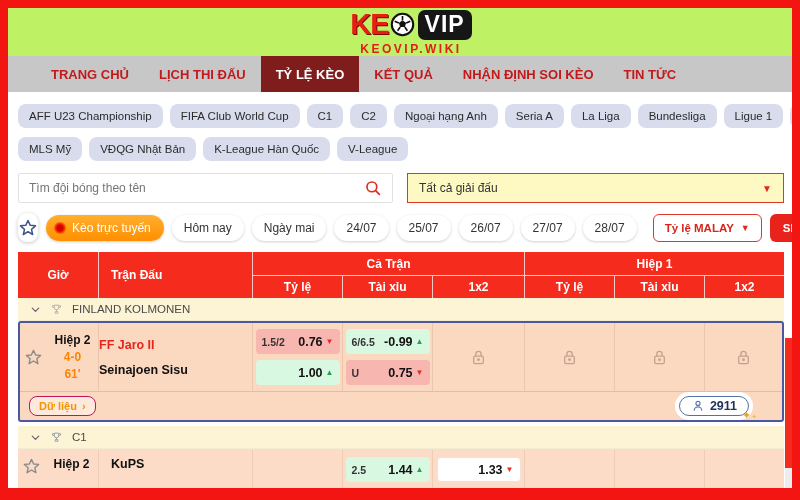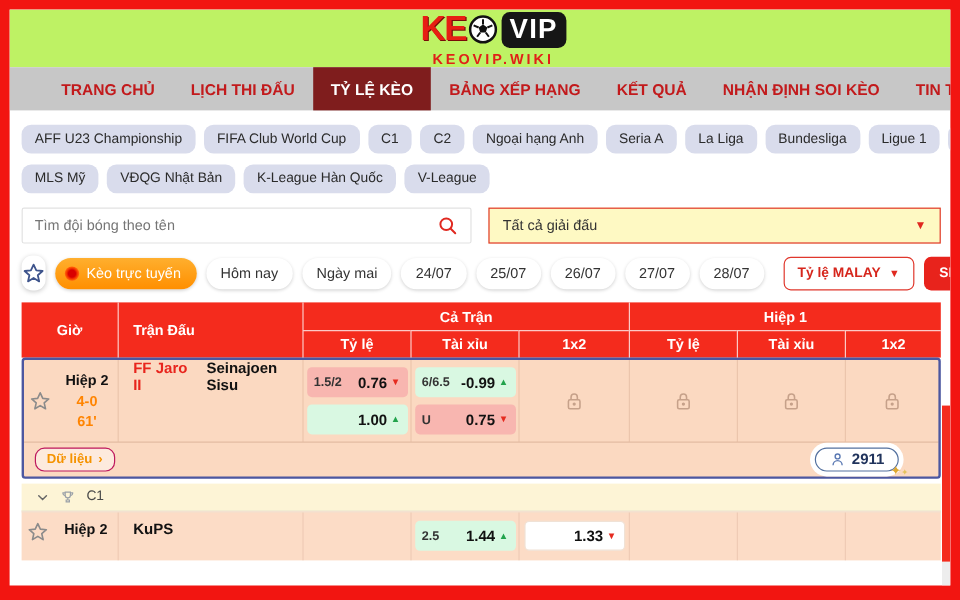--- a/index.html
+++ b/index.html
@@ -76,22 +76,22 @@
   .match-block { border:2px solid #4c57a0; border-radius:3px; background:#fbd9c1; margin-bottom:4px; }
   .match-grid { display:grid; grid-template-columns:78px 154px 90px 90px 92px 90px 90px 1fr; }
   .cell { border-left:1px solid rgba(150,85,55,.15); min-height:64px; display:flex;
     align-items:center; justify-content:center; }
   .cell.nb { border-left:none; }
   .cell-time { justify-content:flex-start; padding-left:4px; gap:4px; }
   .row-star { color:#8b8b8b; cursor:pointer; display:flex; }
   .time-stack { flex:1; display:flex; flex-direction:column; align-items:center; gap:3px; }
   .period { font-size:12px; font-weight:bold; color:#111; }
   .score, .minute { font-size:12px; font-weight:bold; color:#ff8400; }
-  .cell-teams { flex-direction:row; align-items:flex-start; justify-content:center;
-    padding-left:12px; gap:11px; }
+  .cell-teams { flex-direction:column; align-items:flex-start; justify-content:center;
+    gap:11px; }
   .team-home { font-size:12.5px; font-weight:bold; color:#e8251d; }
   .team-away { font-size:12.5px; font-weight:bold; color:#111; }
   .cell-odds { flex-direction:column; gap:6px; padding:6px 3px; }
   .chip { width:84px; height:25px; border-radius:4px; display:flex; align-items:center;
     padding:0 6px; cursor:pointer; }
   .chip.pink { background:#f8b6b0; } .chip.mint { background:#d9f8e2; }
   .chip.white { background:#fff; border:1px solid #f0e2d6; }
   .chip-line { font-size:10.5px; font-weight:bold; color:#333; margin-right:auto; }
   .chip-odds { font-size:12.5px; font-weight:bold; color:#111; margin-left:auto; }
   .tri { font-size:8px; margin-left:3px; }
@@ -140,21 +140,20 @@
         <span class="logo-vip">VIP</span>
       </div>
       <div class="logo-domain">KEOVIP.WIKI</div>
     </div>
   </div>
 
   <div class="nav">
     <span class="nav-item">TRANG CHỦ</span>
     <span class="nav-item">LỊCH THI ĐẤU</span>
     <span class="nav-item active">TỶ LỆ KÈO</span>
-    <span class="nav-item">BẢNG XẾP HẠNG</span>
     <span class="nav-item">KẾT QUẢ</span>
     <span class="nav-item">NHẬN ĐỊNH SOI KÈO</span>
     <span class="nav-item">TIN TỨC</span>
   </div>
 
   <div class="content">
 
     <div class="pill-row">
       <span class="league-pill">AFF U23 Championship</span>
       <span class="league-pill">FIFA Club World Cup</span>
@@ -227,20 +226,35 @@
         <div class="th h-full">Cả Trận</div>
         <div class="th h-half">Hiệp 1</div>
         <div class="th sub h-s1">Tỷ lệ</div>
         <div class="th sub h-s2">Tài xỉu</div>
         <div class="th sub h-s3">1x2</div>
         <div class="th sub h-s4">Tỷ lệ</div>
         <div class="th sub h-s5">Tài xỉu</div>
         <div class="th sub h-s6">1x2</div>
       </div>
 
+      <div class="section-hd">
+        <span style="display:flex;">
+          <svg viewBox="0 0 24 24" width="11" height="11" fill="none" stroke="#666" stroke-width="2.6" stroke-linecap="round">
+              <path d="M5 9l7 7 7-7"></path>
+            </svg>
+        </span>
+        <span style="display:flex;">
+          <svg viewBox="0 0 24 24" width="13" height="13" fill="none" stroke="#b9b3a0" stroke-width="1.8">
+              <path d="M8 4h8v4.5a4 4 0 0 1-8 0z"></path>
+              <path d="M8 5H4.5A3.5 3.5 0 0 0 8 9M16 5h3.5A3.5 3.5 0 0 1 16 9"></path>
+              <path d="M12 12.5V16M9.5 16h5v3h-5z"></path>
+            </svg>
+        </span>
+        <span>FINLAND KOLMONEN</span>
+      </div>
 
       <div class="match-block">
         <div class="match-grid">
           <div class="cell nb cell-time">
             <span class="row-star">
               <svg viewBox="0 0 24 24" width="19" height="19" fill="none" stroke="currentColor" stroke-width="1.7" stroke-linejoin="round">
                   <path d="M12 3l2.7 5.8 6.3.6-4.8 4.2 1.4 6.2-5.6-3.4-5.6 3.4 1.4-6.2L3 9.4l6.3-.6z"></path>
                 </svg>
             </span>
             <span class="time-stack">

